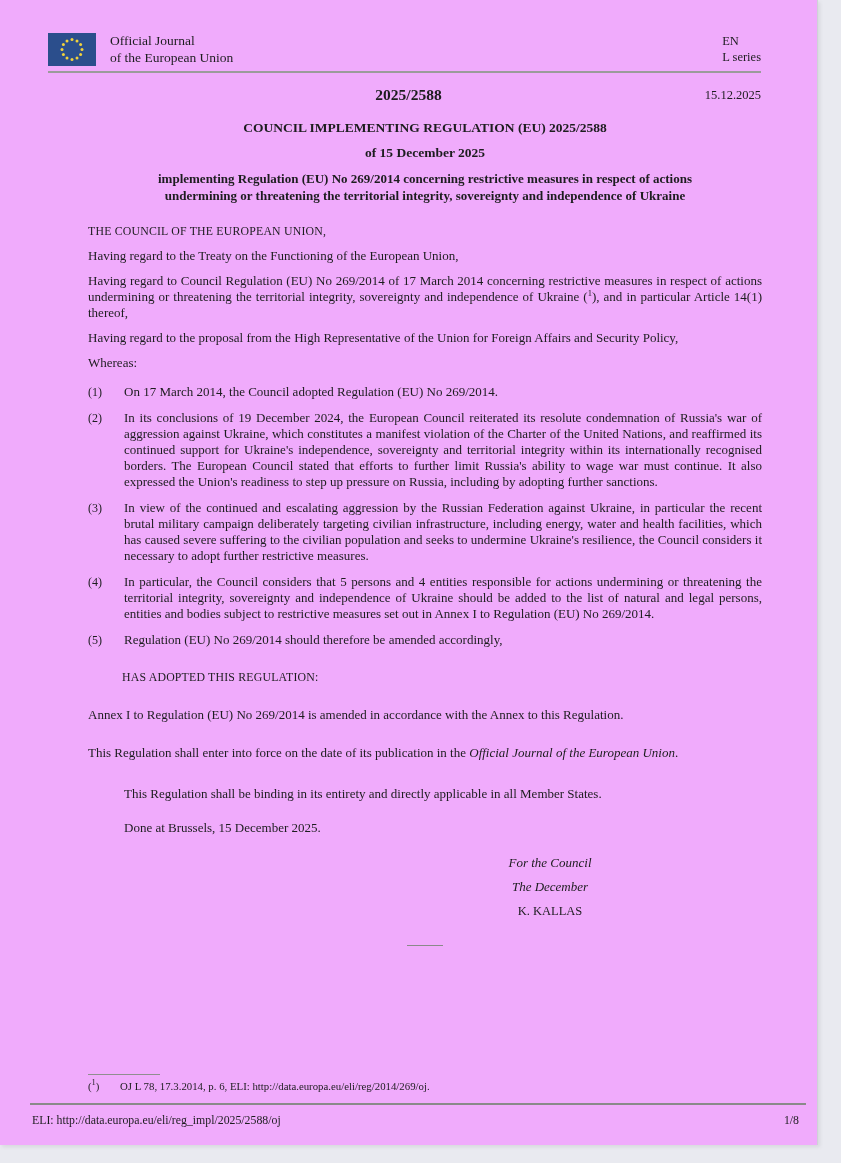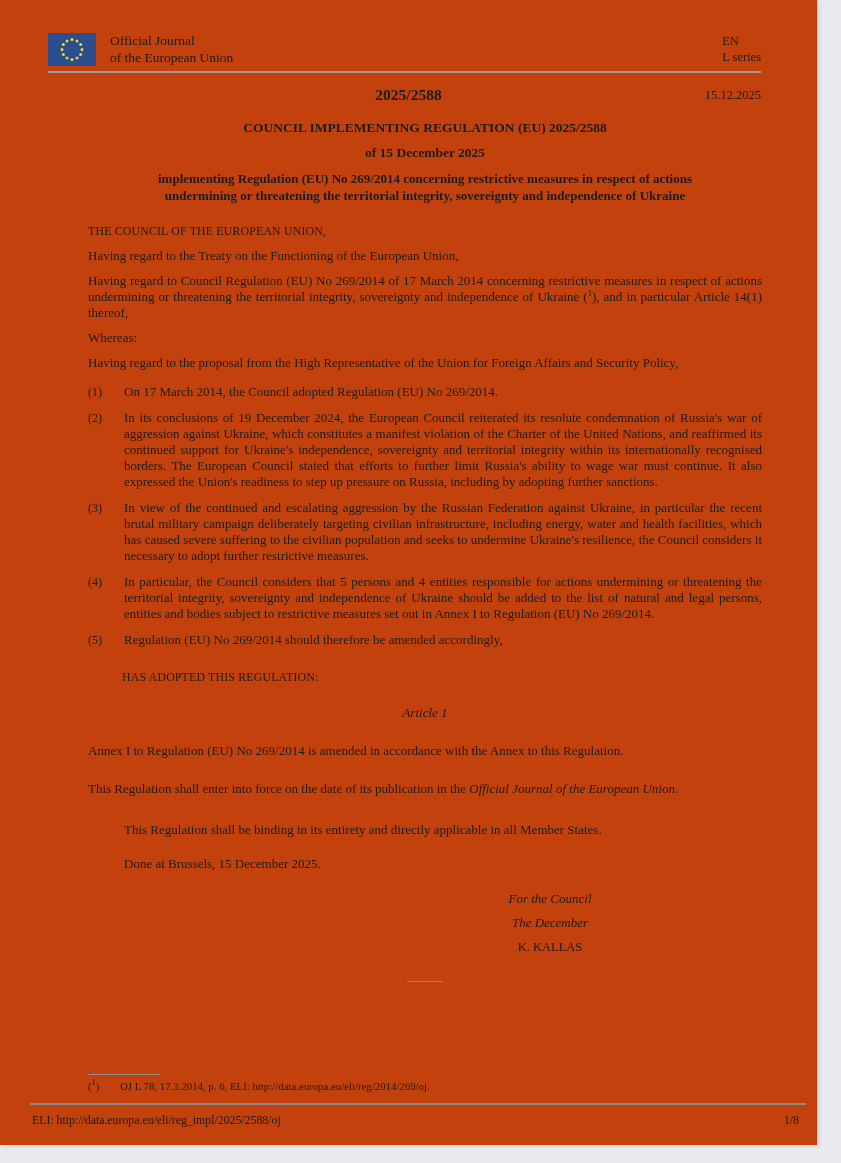--- a/index.html
+++ b/index.html
@@ -6,21 +6,21 @@
   html, body {
     width: 841px; height: 1163px;
     background: #e9eaf0;
     font-family: "Liberation Serif", serif;
     color: #1d1d1f;
     overflow: hidden;
   }
   .page {
     position: absolute; left: 0; top: 0;
     width: 818px; height: 1145px;
-    background: #c2410c;
+    background: #f0abfc;
     border-right: 1px solid #cfd0d8;
     box-shadow: 2px 2px 4px rgba(0,0,0,0.08);
   }
   
   .oj-header {
     position: absolute; left: 48px; right: 56px; top: 33px;
     display: flex; align-items: flex-start;
   }
   .flag { width: 48px; height: 33px; display: block; }
   .journal-name { margin-left: 14px; font-size: 13.5px; line-height: 16.5px; }
@@ -120,22 +120,22 @@
     <div class="title-block">
       <div class="title-1">COUNCIL IMPLEMENTING REGULATION (EU) 2025/2588</div>
       <div class="title-2">of 15 December 2025</div>
       <div class="title-3">implementing Regulation (EU) No 269/2014 concerning restrictive measures in respect of actions undermining or threatening the territorial integrity, sovereignty and independence of Ukraine</div>
     </div>
 
     <div class="preamble">
       <div class="smallcaps-line">THE COUNCIL OF THE EUROPEAN UNION,</div>
       <p class="para">Having regard to the Treaty on the Functioning of the European Union,</p>
       <p class="para"><span>Having regard to Council Regulation (EU) No 269/2014 of 17 March 2014 concerning restrictive measures in respect of actions undermining or threatening the territorial integrity, sovereignty and independence of Ukraine (</span><sup>1</sup><span>), and in particular Article 14(1) thereof,</span></p>
+      <p class="para">Having regard to the proposal from the High Representative of the Union for Foreign Affairs and Security Policy,</p>
       <p class="para">Whereas:</p>
-      <p class="para">Having regard to the proposal from the High Representative of the Union for Foreign Affairs and Security Policy,</p>
     </div>
 
     <div class="recitals">
       <div class="recital">
         <span class="recital-num">(1)</span>
         <span class="recital-text">On 17 March 2014, the Council adopted Regulation (EU) No 269/2014.</span>
       </div>
       <div class="recital">
         <span class="recital-num">(2)</span>
         <span class="recital-text">In its conclusions of 19 December 2024, the European Council reiterated its resolute condemnation of Russia's war of aggression against Ukraine, which constitutes a manifest violation of the Charter of the United Nations, and reaffirmed its continued support for Ukraine's independence, sovereignty and territorial integrity within its internationally recognised borders. The European Council stated that efforts to further limit Russia's ability to wage war must continue. It also expressed the Union's readiness to step up pressure on Russia, including by adopting further sanctions.</span>
@@ -149,21 +149,20 @@
         <span class="recital-text">In particular, the Council considers that 5 persons and 4 entities responsible for actions undermining or threatening the territorial integrity, sovereignty and independence of Ukraine should be added to the list of natural and legal persons, entities and bodies subject to restrictive measures set out in Annex I to Regulation (EU) No 269/2014.</span>
       </div>
       <div class="recital">
         <span class="recital-num">(5)</span>
         <span class="recital-text">Regulation (EU) No 269/2014 should therefore be amended accordingly,</span>
       </div>
     </div>
 
     <div class="has-adopted smallcaps-line">HAS ADOPTED THIS REGULATION:</div>
 
-    <div class="article-heading">Article 1</div>
     <p class="article-body">Annex I to Regulation (EU) No 269/2014 is amended in accordance with the Annex to this Regulation.</p>
 
     <p class="article-body"><span>This Regulation shall enter into force on the date of its publication in the </span><span class="italic">Official Journal of the European Union</span><span>.</span></p>
 
     <p class="binding indented">This Regulation shall be binding in its entirety and directly applicable in all Member States.</p>
     <p class="done-at indented">Done at Brussels, 15 December 2025.</p>
 
     <div class="signature">
       <div class="sig-italic">For the Council</div>
       <div class="sig-italic">The December</div>

